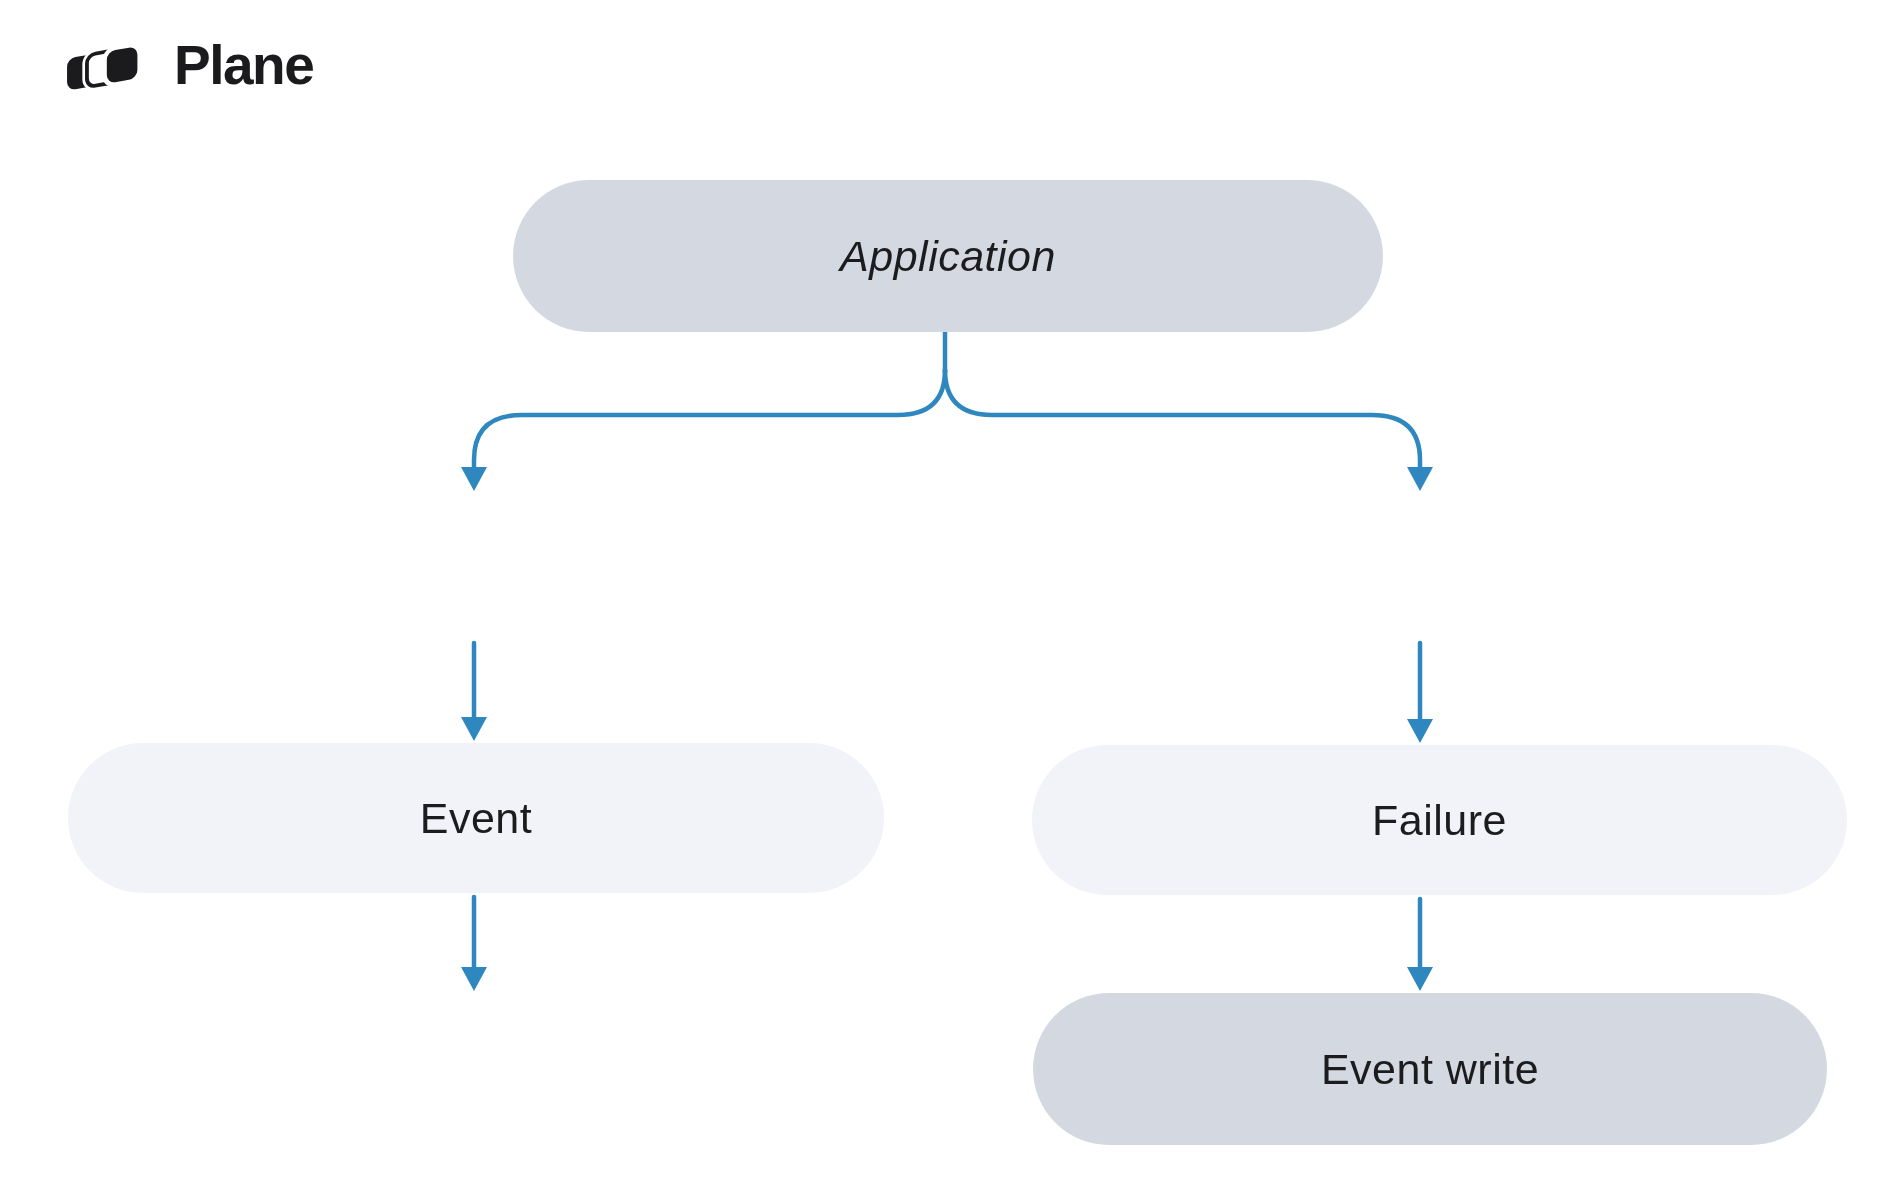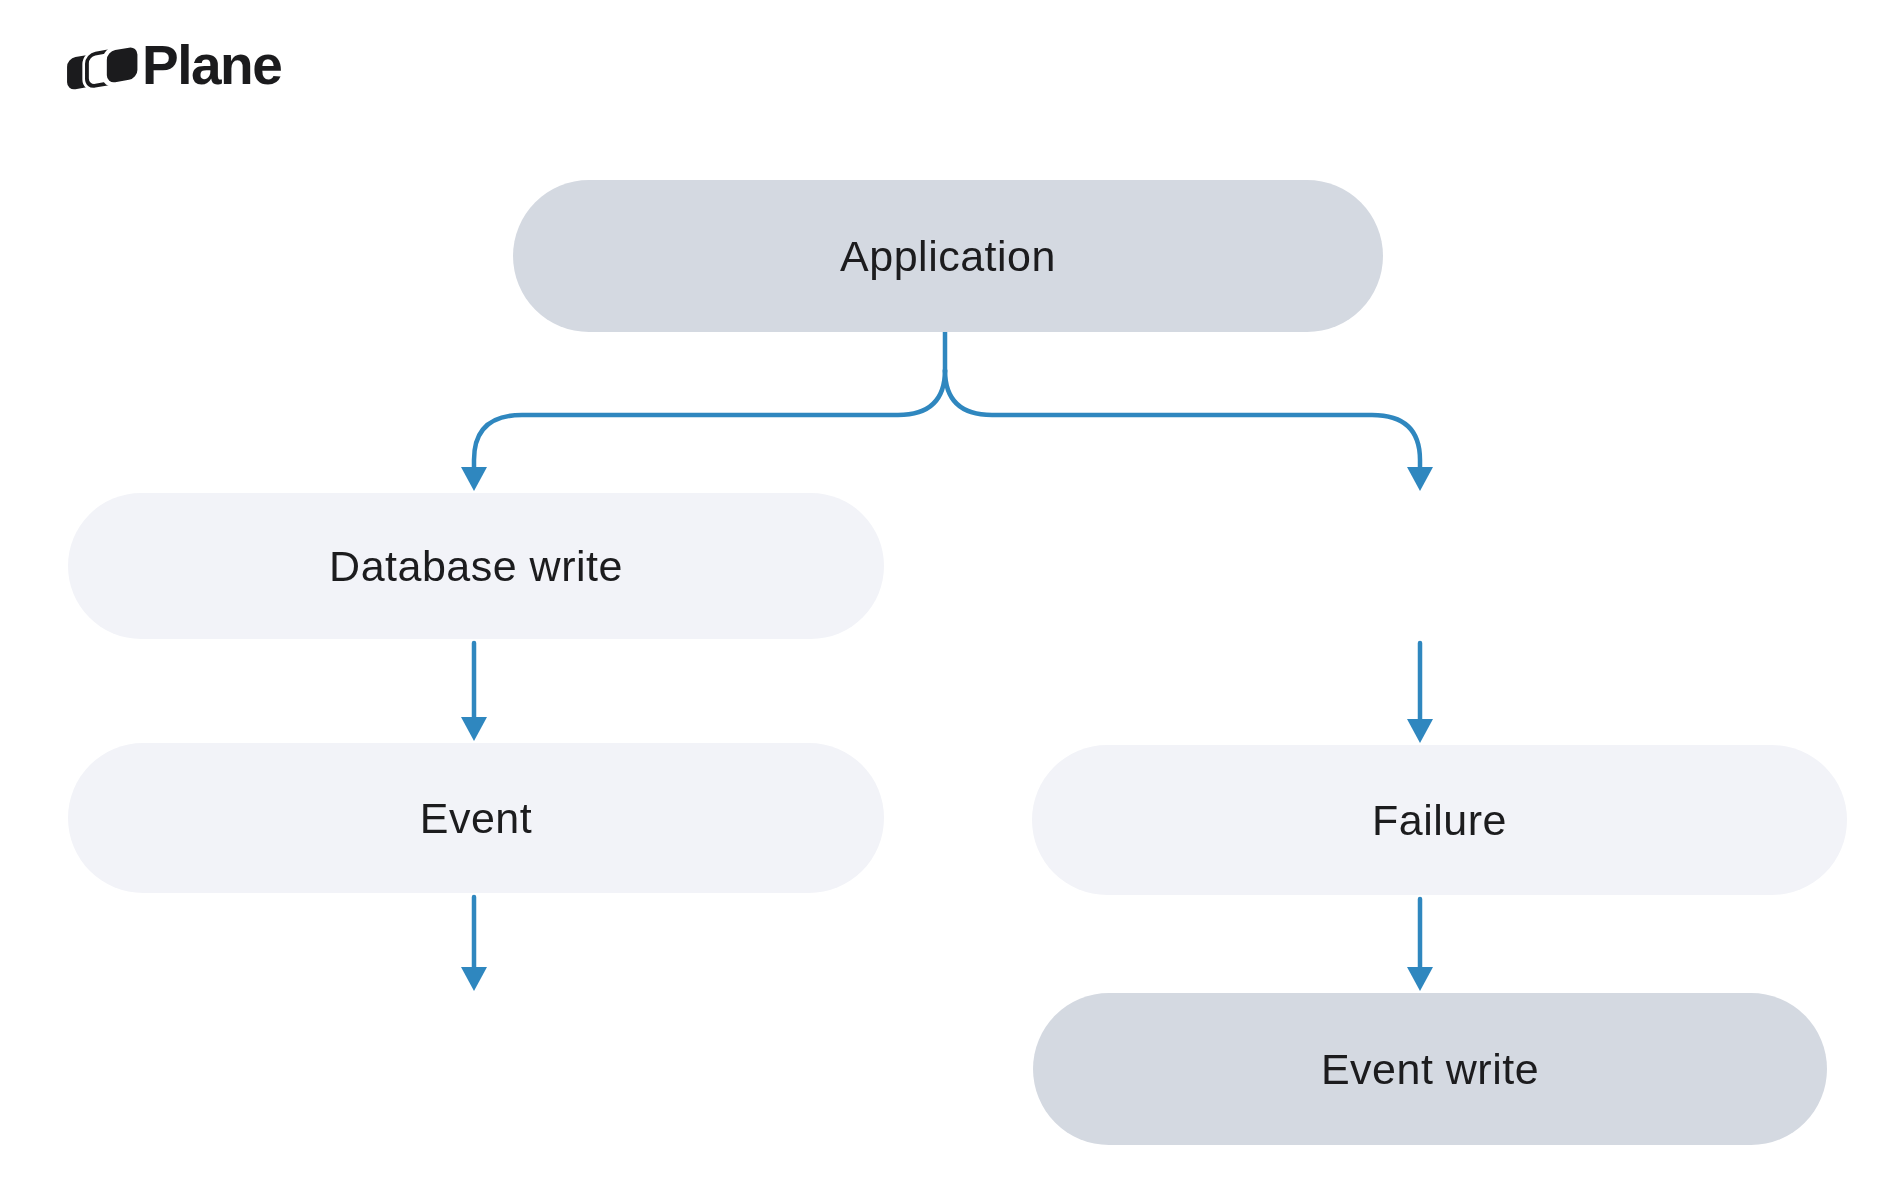--- a/index.html
+++ b/index.html
@@ -21,21 +21,21 @@
     height:1193px;
     background:var(--background);
     overflow:hidden;
   }
   
   .logo{
     position:absolute;
     left:64px; top:38px;
     display:flex;
     align-items:center;
-    gap:0;
+    gap:32px;
     text-align:right;
   }
   .logo-icon{
     width:78px;
     height:54px;
     color:var(--logo);
     display:block;
   }
   .logo-text{
     font-size:55px;
@@ -60,21 +60,21 @@
     justify-content:center;
     font-size:43px;
     font-weight:500;
     letter-spacing:0.5px;
     color:var(--node-text);
     white-space:nowrap;
   }
   .node.dark{ background:var(--node-dark); }
   .node.light{ background:var(--node-light); }
 
-  .node-application { left:513px;  top:180px; width:870px; height:152px; border-radius:76px; }
+  .node-application { left:513px;  top:180px; width:870px; height:152px; border-radius:76px;font-style:italic; }
   .node-database    { left:68px;   top:493px; width:816px; height:146px; border-radius:73px; }
   .node-queue       { left:1032px; top:493px; width:815px; height:146px; border-radius:73px; }
   .node-sucess      { left:68px;   top:743px; width:816px; height:150px; border-radius:75px; }
   .node-failure     { left:1032px; top:745px; width:815px; height:150px; border-radius:75px; }
   .node-datasaved   { left:70px;   top:993px; width:814px; height:152px; border-radius:76px; }
   .node-eventlost   { left:1033px; top:993px; width:794px; height:152px; border-radius:76px; }
 </style>
 </head>
 <body>
 
@@ -112,23 +112,20 @@
     <polygon points="1420,743 1407,719 1433,719" fill="#2f87bf"></polygon>
 
     <path d="M1420,899 L1420,968" fill="none" stroke-width="4.5" stroke-linecap="round" stroke="#2f87bf"></path>
     <polygon points="1420,991 1407,967 1433,967" fill="#2f87bf"></polygon>
   </svg>
 
   <div class="node dark node-application">
     <span>Application</span>
   </div>
 
-  <div class="node light node-database">
-    <span>Database write</span>
-  </div>
 
 
   <div class="node light node-sucess">
     <span>Event</span>
   </div>
 
   <div class="node light node-failure">
     <span>Failure</span>
   </div>
 

